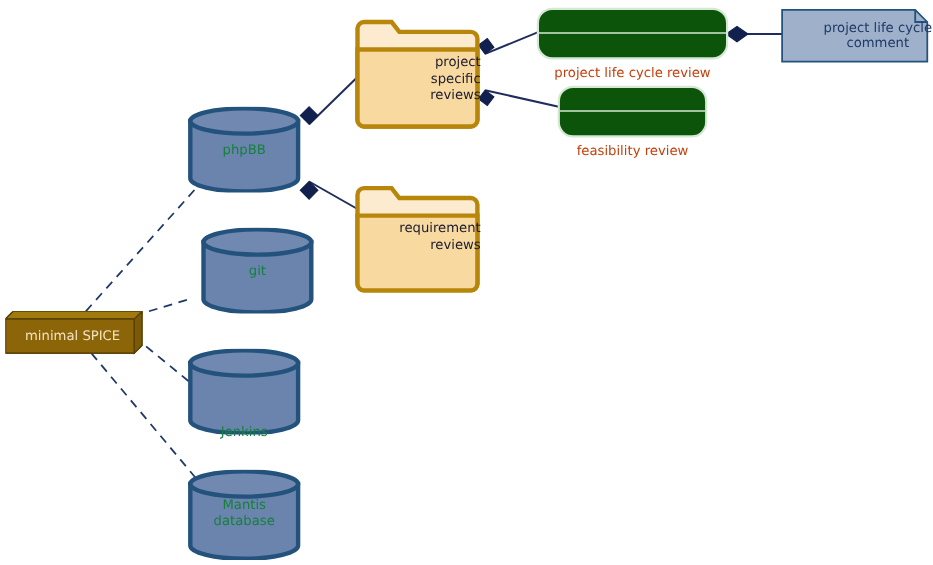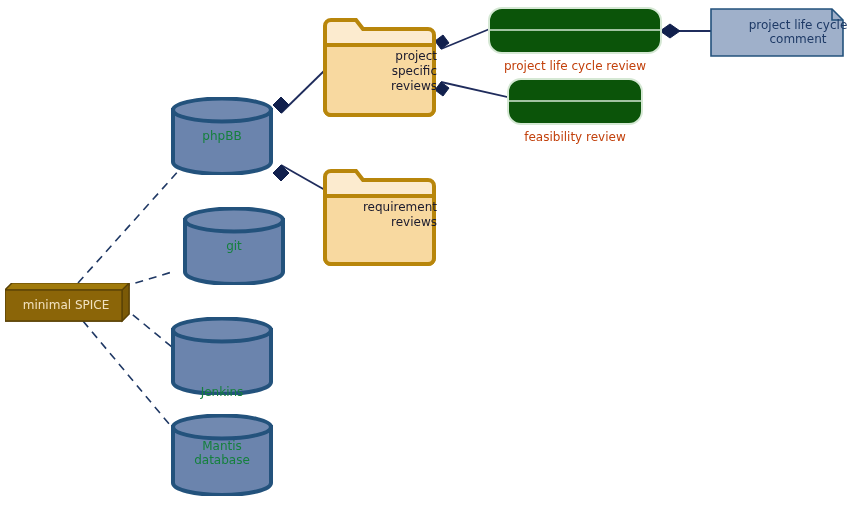--- a/index.html
+++ b/index.html
@@ -187,21 +187,21 @@
   </div>
 
   <div class="db" style="left:170px; top:317px; width:104px; height:78px;">
     <svg class="db-svg" width="104" height="78" viewBox="0 0 104 78">
       <path d="M3,13 L3,65 A49,12 0 0 0 101,65 L101,13 Z" fill="#6B84AD" stroke="#23527C" stroke-width="4"></path>
       <ellipse cx="52" cy="13" rx="49" ry="11.5" fill="#7189B0" stroke="#23527C" stroke-width="4"></ellipse>
     </svg>
     <div class="db-label" style="top:24px;margin-top:44px;">Jenkins</div>
   </div>
 
-  <div class="db" style="left:170px; top:414px; width:104px; height:82px;">
+  <div class="db" style="left:170px; top:427px; width:104px; height:82px;">
     <svg class="db-svg" width="104" height="82" viewBox="0 0 104 82">
       <path d="M3,13 L3,69 A49,12 0 0 0 101,69 L101,13 Z" fill="#6B84AD" stroke="#23527C" stroke-width="4"></path>
       <ellipse cx="52" cy="13" rx="49" ry="11.5" fill="#7189B0" stroke="#23527C" stroke-width="4"></ellipse>
     </svg>
     <div class="db-label" style="top:25px;">Mantis
 database</div>
   </div>
 
   <div class="folder" style="left:322px; top:17px; width:115px; height:101px;">
     <svg class="folder-svg" width="115" height="101" viewBox="0 0 115 101">

